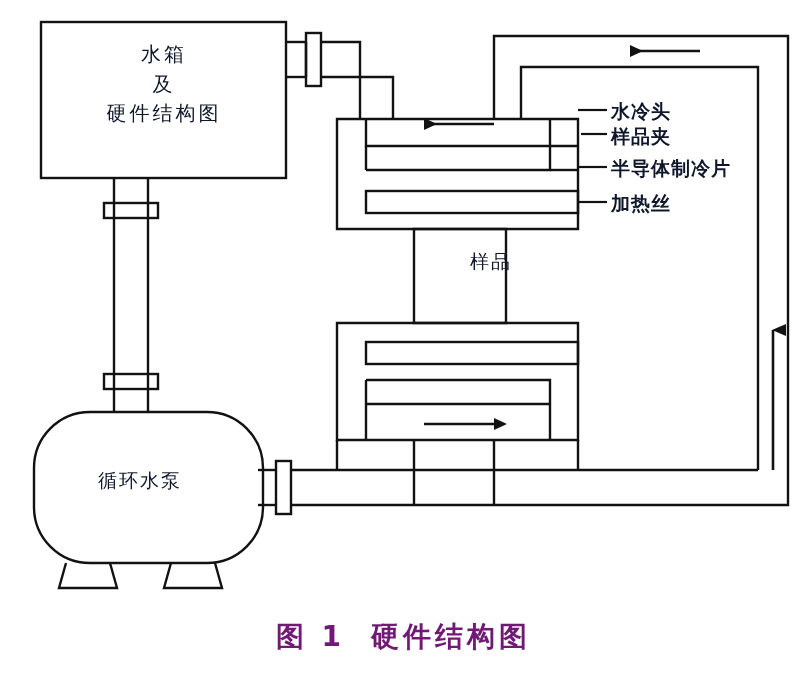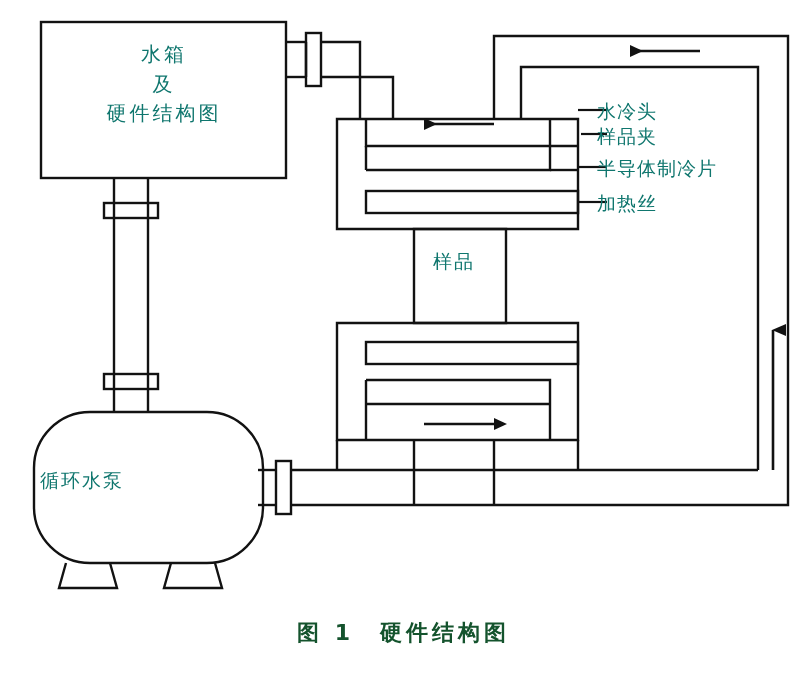--- a/index.html
+++ b/index.html
@@ -22,69 +22,70 @@
   }
   #diagram-svg {
     position: absolute;
     left: 0;
     top: 0;
     width: 807px;
     height: 682px;
   }
   .lbl {
     position: absolute;
-    color: #0f766e;
+    color: #0f172a;
     font-family: "DejaVu Sans", "Liberation Sans", sans-serif;
     white-space: nowrap;
     line-height: 1.28;
   }
   .tank-text {
     left: 45px;
     top: 42px;
     width: 238px;
     text-align: center;
     font-size: 20px;
     letter-spacing: 3px;
   }
   .tank-text div { margin: 0 0 4px 0; }
   .pump-text {
     left: 40px;
     top: 468px;
     width: 200px;
-    text-align: left;
+    text-align: center;
     font-size: 19px;
     letter-spacing: 2px;
   }
   .sample-text {
-    left: 408px;
+    left: 420px;
     top: 249px;
     width: 92px;
-    text-align: center;
+    text-align: right;
     font-size: 19px;
     letter-spacing: 2px;
   }
   .side-label {
-    left: 597px;
+    left: 611px;
     font-size: 19px;
     letter-spacing: 1px;
+    font-weight: bold;
   }
   #label-water-cooling-head { top: 99px; }
   #label-sample-holder      { top: 124px; }
   #label-tec-chip           { top: 156px; }
   #label-heating-wire       { top: 191px; text-align: center; }
   .caption {
     position: absolute;
     left: 0;
     top: 618px;
     width: 807px;
     text-align: center;
-    font-size: 22px;
+    font-size: 28px;
     font-weight: 700;
     letter-spacing: 4px;
-    color: #14532d;
+    color: #701a75;
   }
   .caption .cap-gap { display: inline-block; width: 26px; }
 </style>
 </head>
 <body>
 
 <div id="figure-root">
 
   <svg id="diagram-svg" viewBox="0 0 807 682">
     <defs>

